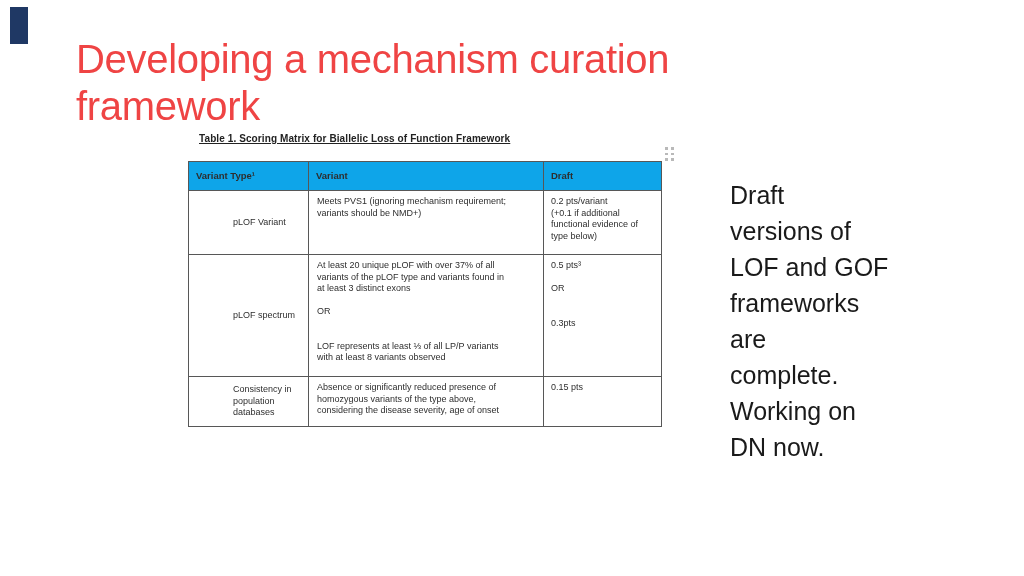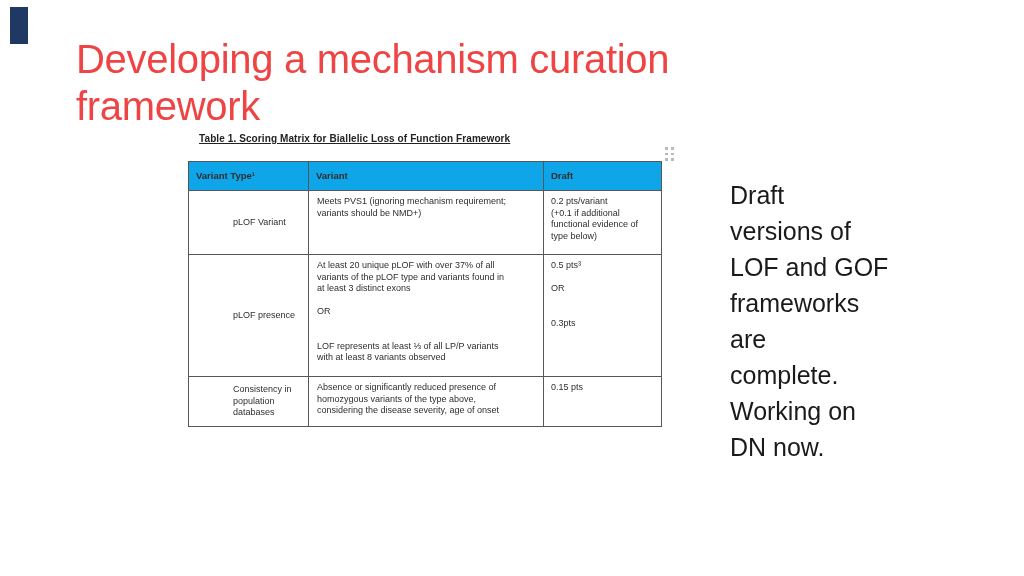--- a/index.html
+++ b/index.html
@@ -95,21 +95,21 @@
   <tr class="r1">
     <td class="vtype preline">pLOF Variant</td>
     <td class="evid preline">Meets PVS1 (ignoring mechanism requirement;
 variants should be NMD+)</td>
     <td class="preline">0.2 pts/variant
 (+0.1 if additional
 functional evidence of
 type below)</td>
   </tr>
   <tr class="r4">
-    <td class="vtype preline">pLOF presence</td>
+    <td class="vtype preline">pLOF spectrum</td>
     <td class="evid preline">At least 20 unique pLOF with over 37% of all
 variants of the pLOF type and variants found in
 at least 3 distinct exons
 
 OR
 
 
 LOF represents at least ⅓ of all LP/P variants
 with at least 8 variants observed</td>
     <td class="preline">0.5 pts³

